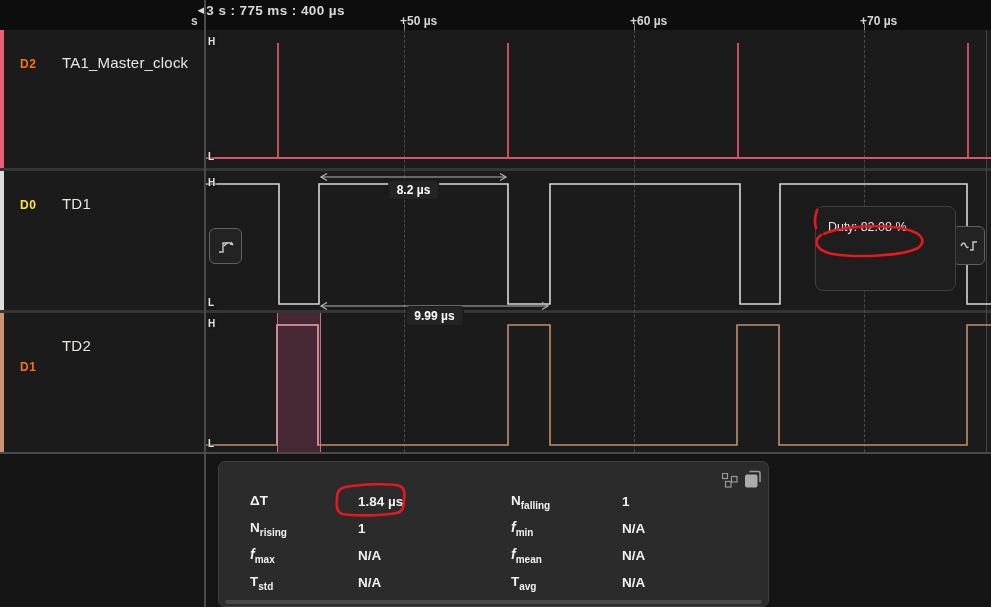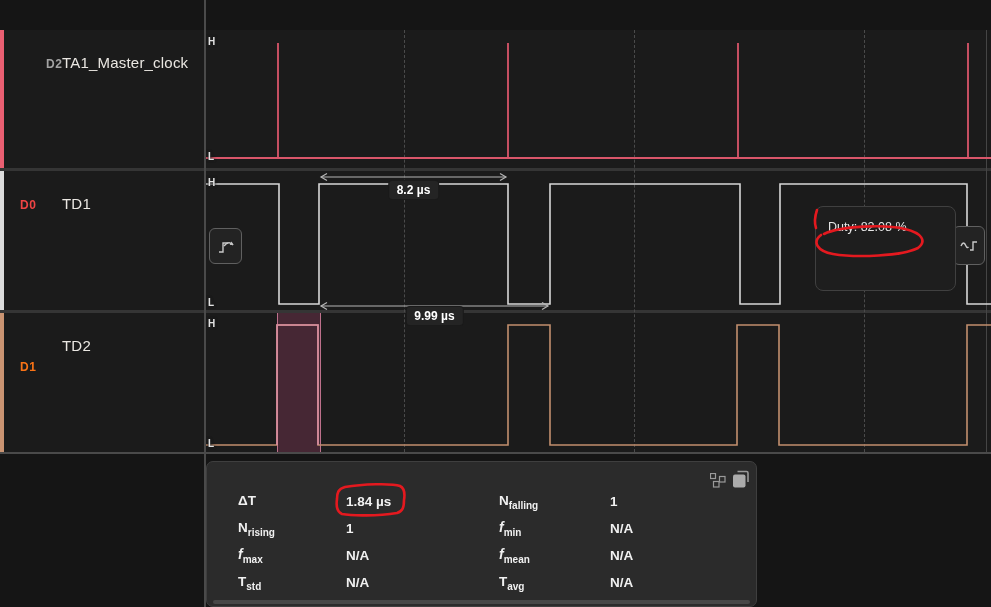--- a/index.html
+++ b/index.html
@@ -36,54 +36,66 @@
     display:flex;align-items:center;justify-content:center;cursor:pointer;}
 
   #tooltip{position:absolute;left:815px;top:206px;width:141px;height:85px;background:#1e1e1e;border:1px solid #404040;
     border-radius:8px;padding:10px 12px;box-sizing:border-box;color:#e8e8e8;font-size:12.5px;line-height:21px;z-index:7;white-space:nowrap;}
   #tooltip sup{font-size:9px;}
 
   #redsvg{position:absolute;left:0;top:0;width:991px;height:607px;z-index:12;pointer-events:none;}
 
   
   #bottom{position:absolute;left:0;top:452px;width:991px;height:155px;background:#151515;border-top:2px solid #4a4a4a;}
-  #mpanel{position:absolute;left:206px;top:461px;width:551px;height:146px;background:#2b2b2b;border:1px solid #3f3f3f;
+  #mpanel{position:absolute;left:218px;top:461px;width:551px;height:146px;background:#2b2b2b;border:1px solid #3f3f3f;
     border-radius:7px;box-sizing:border-box;z-index:9;}
   .mgroup{position:absolute;top:26px;}
   .mrow{display:flex;height:27px;align-items:center;color:#f1f1f1;font-size:13.5px;font-weight:600;}
   .mlabel{width:108px;}
   .mgroup.g2 .mlabel{width:111px;}
   .mlabel sub{font-size:10px;font-weight:700;}
   .mlabel .italic{font-style:italic;font-size:14px;}
   .mvalue{white-space:nowrap;}
   .panelicon{position:absolute;cursor:pointer;}
   #pscroll{position:absolute;left:6px;right:6px;bottom:2px;height:4px;background:#474747;border-radius:2px;cursor:pointer;}
 </style>
 </head>
 <body>
 
 <div id="stage">
 
+  <div id="topbar">
+    <div class="pos-label"><span class="tri">◀</span><span>3 s : 775 ms : 400 µs</span></div>
+    <div class="clipped-tick">s</div>
+    <div id="tickbox">
+        <div class="ticklabel" style="left: 400px;">+50 µs</div>
+        <div class="tickmark" style="left: 404px;"></div>
+        <div class="ticklabel" style="left: 630px;">+60 µs</div>
+        <div class="tickmark" style="left: 634px;"></div>
+        <div class="ticklabel" style="left: 860px;">+70 µs</div>
+        <div class="tickmark" style="left: 864px;"></div>
+      </div>
+  </div>
 
   <div id="waves"></div>
   <div id="gridbox">
       <div class="gridline" style="left: 404px;"></div>
       <div class="gridline" style="left: 634px;"></div>
       <div class="gridline" style="left: 864px;"></div>
     </div>
   <div id="edgeLine"></div>
 
   <div id="chanbox">
       <div class="rowsep" style="top: 168px;"></div>
       <div class="rowsep" style="top: 310px;"></div>
       <div class="chanbar" style="top: 30px; height: 138px; background: rgb(234, 95, 114);"></div>
-      <div class="chan-id" style="top: 57px; color: #a3a3a3; margin-left: 26px;">D2</div>
+      <div class="chan-id" style="top: 57px; color: #f97316;">D2</div>
       <div class="chan-name" style="top: 54px;">TA1_Master_clock</div>
       <div class="chanbar" style="top: 171px; height: 139px; background: rgb(220, 220, 220);"></div>
-      <div class="chan-id" style="top: 198px; color: #ef4444;">D0</div>
+      <div class="chan-id" style="top: 198px; color: #fde047;">D0</div>
       <div class="chan-name" style="top: 195px;">TD1</div>
       <div class="chanbar" style="top: 313px; height: 139px; background: rgb(202, 148, 114);"></div>
       <div class="chan-id" style="top: 360px; color: #f97316;">D1</div>
       <div class="chan-name" style="top: 337px;">TD2</div>
       <div class="hl" style="top: 36px;">H</div>
       <div class="hl" style="top: 151px;">L</div>
       <div class="hl" style="top: 177px;">H</div>
       <div class="hl" style="top: 297px;">L</div>
       <div class="hl" style="top: 318px;">H</div>
       <div class="hl" style="top: 438px;">L</div>

